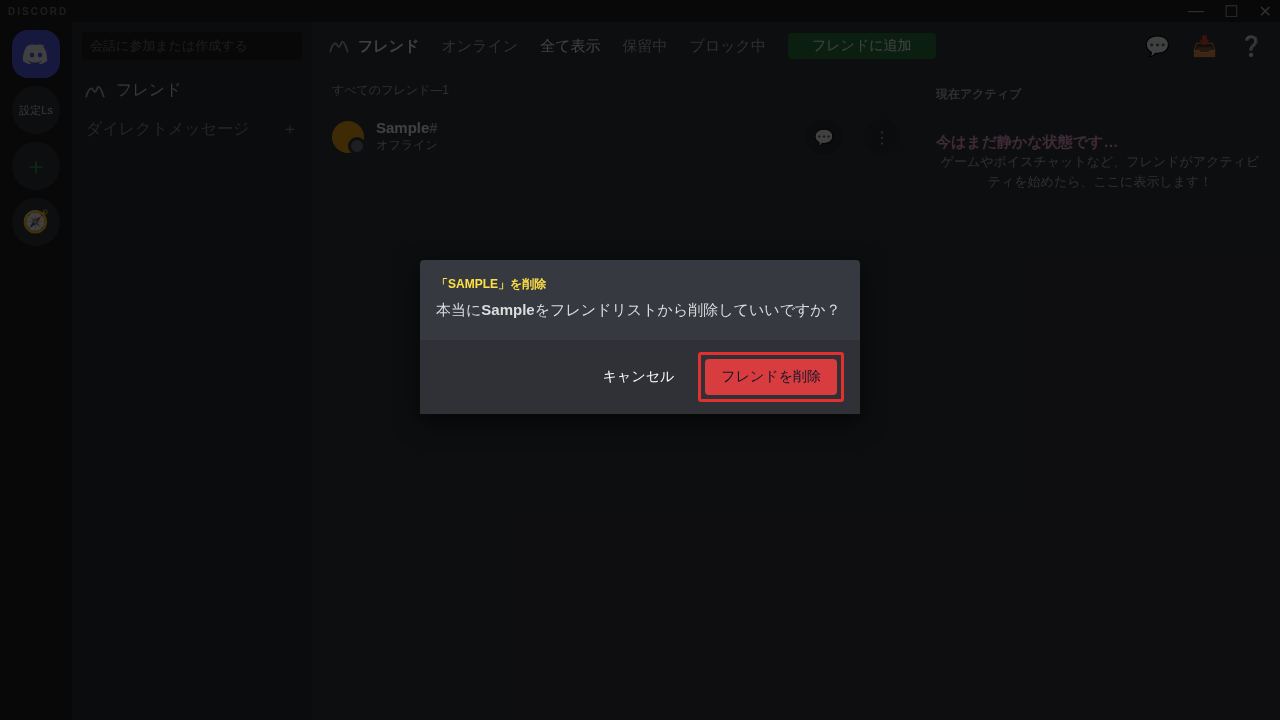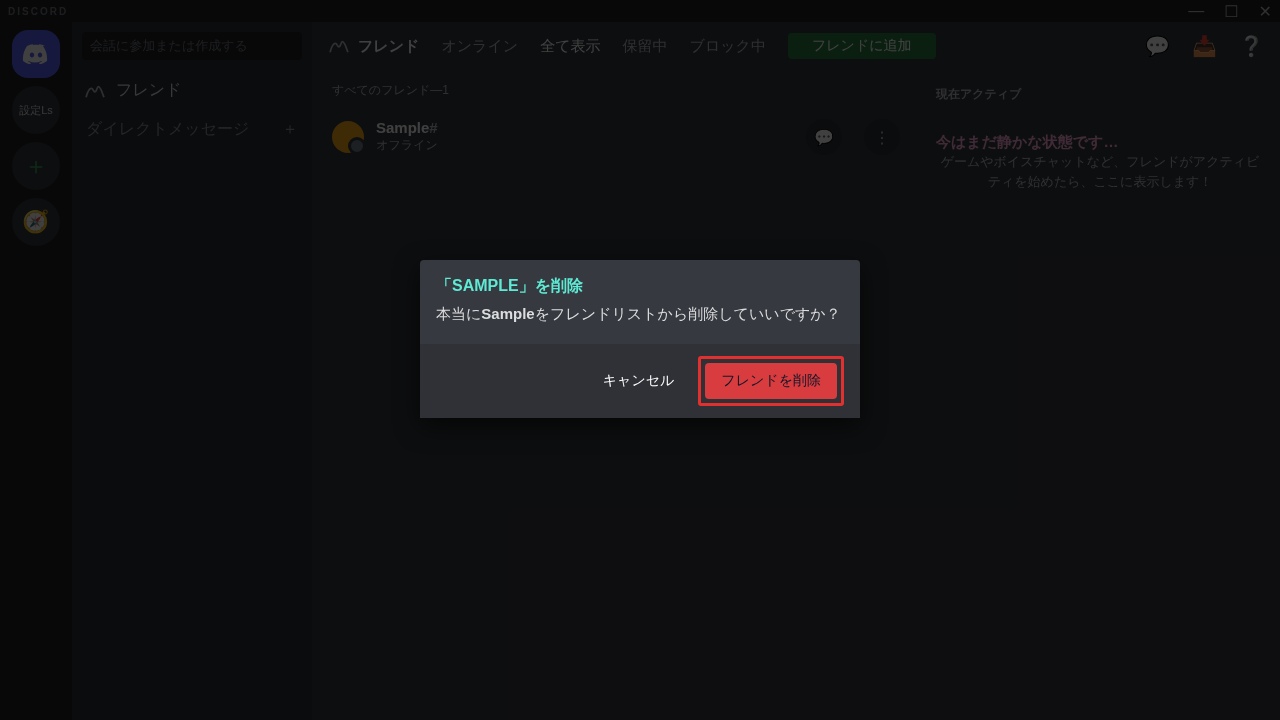--- a/index.html
+++ b/index.html
@@ -44,21 +44,21 @@
   .frow .iconbtn{ margin-left:auto; width:36px; height:36px; border-radius:50%; background:#2f3136; color:#b9bbbe; display:flex; align-items:center; justify-content:center;}
   .frow .iconbtn + .iconbtn{ margin-left:10px; }
   .right    { width:360px; padding:16px; color:#b9bbbe;}
   .right h4 { font-size:12px; font-weight:700; margin-bottom:30px;}
   .right .quiet{ color:#f9a8d4; font-size:15px; font-weight:600; }
   .right .quiethint{ text-align:center; font-size:13px; line-height:1.5;}
   
   .dim { position:absolute; inset:0; background:rgba(0,0,0,0.75); }
   
   .modal { position:absolute; left:420px; top:260px; width:440px; background:#36393f; border-radius:4px; box-shadow:0 8px 24px rgba(0,0,0,.6);}
-  .modal .mtitle{ padding:16px 16px 6px; color:#5eead4; font-weight:700; font-size:16px;}
+  .modal .mtitle{ padding:16px 16px 6px; color:#fde047; font-weight:700; font-size:12px;}
   .modal .mbody { padding:0 16px 20px; color:#dcddde; font-size:15px; line-height:1.4;}
   .modal .mfoot { background:#2f3136; padding:12px 16px; display:flex; justify-content:flex-end; gap:12px; align-items:center;}
   .modal .cancel{ color:#fff; font-size:14px; padding:8px 12px; cursor:pointer;}
   .modal .danger{ background:#d83c3e; color:#0f172a; font-size:14px; padding:9px 16px; border-radius:4px; cursor:pointer;}
   .hl-red       { border:3px solid #e03030; padding:4px; border-radius:3px; display:inline-flex;}
   .discord-logo { width:28px; height:20px; }
   .waveicon { width:22px; height:16px; stroke:#b9bbbe; stroke-width:2; fill:none;}
 </style>
 </head>
 <body>

